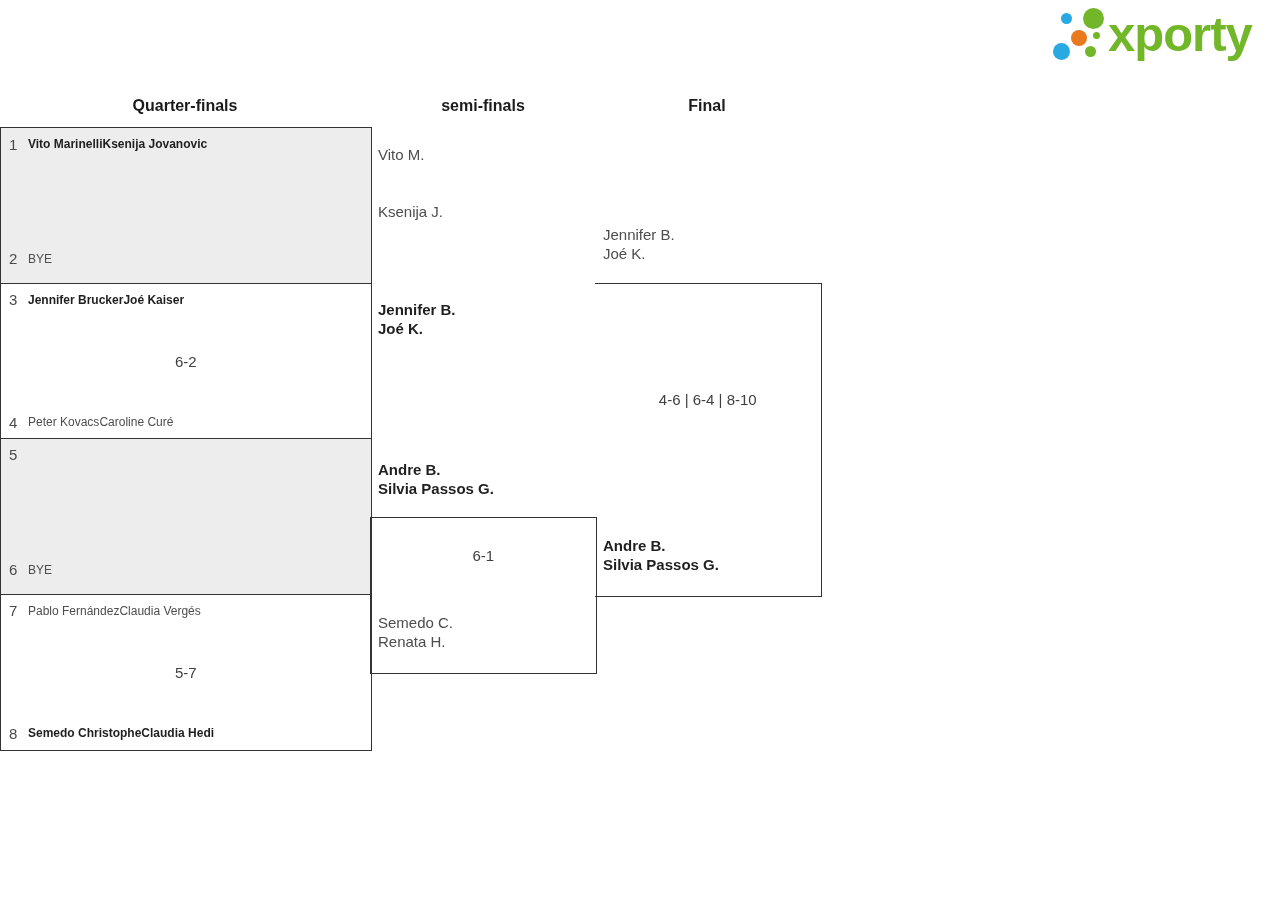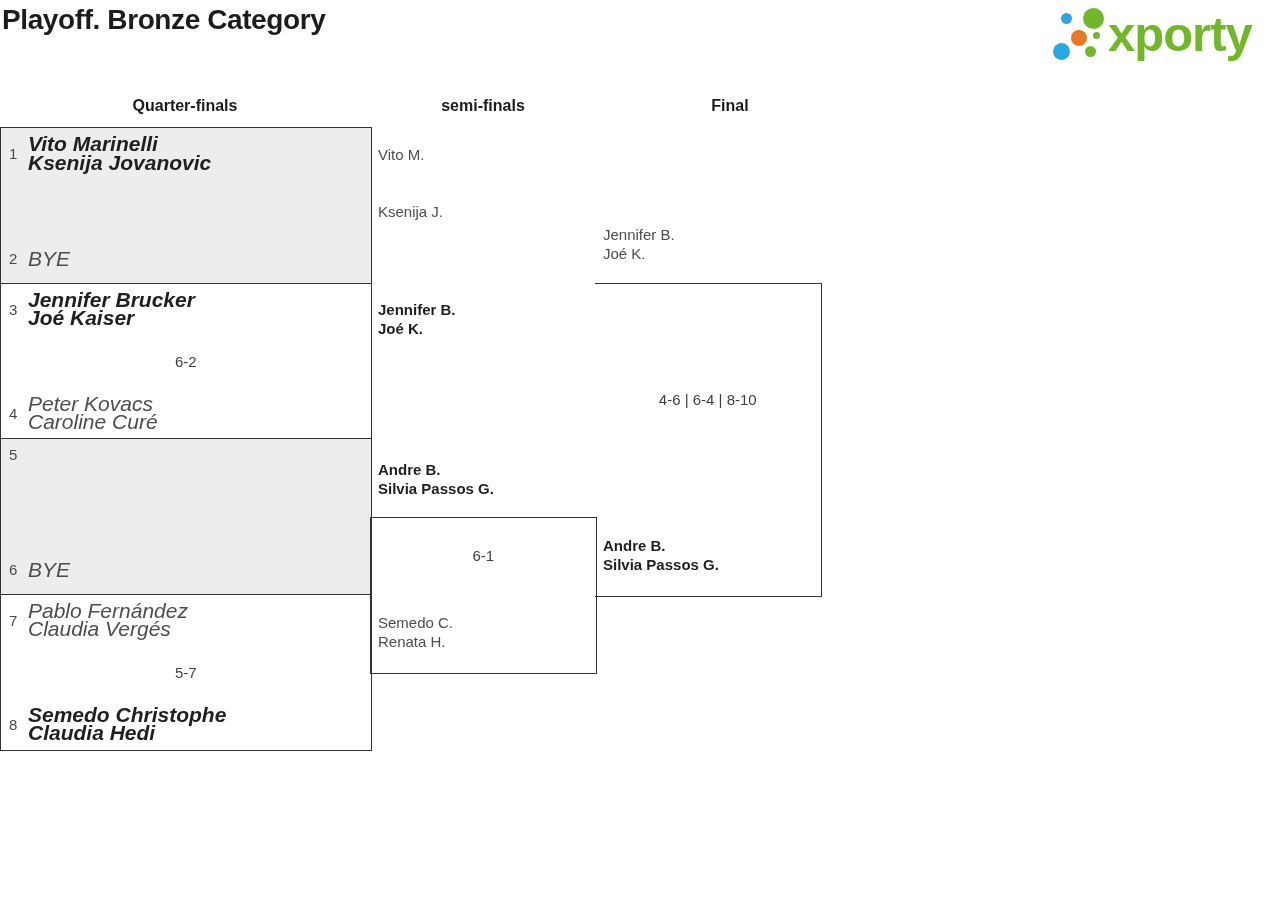--- a/index.html
+++ b/index.html
@@ -14,58 +14,57 @@
   .dot { position:absolute; border-radius:50%; }
   .dot-blue   { background:#29a9e1; }
   .dot-green  { background:#72b72a; }
   .dot-orange { background:#e8791e; }
   .wordmark { position:absolute; left:58px; top:0; font-size:49px; line-height:60px; font-weight:700; letter-spacing:-1px; color:#72b72a; }
 
   
   .round-header { position:absolute; top:97px; width:200px; text-align:center; font-size:16px; line-height:18px; font-weight:700; color:#1b1b1b; }
   .rh-qf { left:85px; }
   .rh-sf { left:383px; }
-  .rh-f  { left:630px; }
+  .rh-f  { left:607px; }
 
   
   .qf-box { position:absolute; left:0; width:371.5px; height:157px; border:1.5px solid #333; box-sizing:border-box; background:#fff; }
   .qf-box.grey { background:#ededed; }
   .qf1 { top:127px; } .qf2 { top:282.5px; } .qf3 { top:438px; } .qf4 { top:593.5px; }
 
   .sf-box { position:absolute; left:370px; width:226.5px; height:156.5px; border:1.5px solid #333; box-sizing:border-box; background:transparent; }
   .sf1 { top:205px; } .sf2 { top:517px; }
 
   .final-box { position:absolute; left:595px; top:283px; width:226.5px; height:313.5px;
                border:1.5px solid #333; border-left:none; box-sizing:border-box; background:transparent; }
 
   
   .slot { position:absolute; left:0; right:0; display:flex; align-items:center; }
   .slot-top { top:7px; }
   .slot-bottom { bottom:7px; }
   .slot-bye { bottom:15px; }
   .seed { flex:none; width:19px; margin-left:8px; font-size:15px; color:#4a4a4a; }
-  .names { display:flex; flex-direction:column; font-size:21px; line-height:18.5px; color:#4d4d4d; font-weight:400;font-style:italic; }
+  .names { display:flex; flex-direction:row; font-size:12px; line-height:18.5px; color:#4d4d4d; font-weight:400; }
   .names.winner { font-weight:700; color:#1f1f1f; }
   .nline { white-space:nowrap; }
 
   .pair-label { position:absolute; display:flex; flex-direction:column; font-size:15px; line-height:18.5px; color:#4d4d4d; font-weight:400; }
   .pair-label.winner { font-weight:700; color:#1f1f1f; }
 
   .score { position:absolute; left:0; width:100%; text-align:center; font-size:15px; color:#3f3f3f; white-space:nowrap; }
   .qf-score { top:50%; transform:translateY(-50%); }
   .sf-score { top:29px; }
   .final-score { top:107px; }
 </style>
 </head>
 <body>
 
 <div class="screen">
 
   <div class="title-block">
-    <div class="title-line">Playoff. Bronze Category</div>
   </div>
 
   <div class="logo">
     <span class="dot dot-blue" style="left:11px; top:9px;  width:11px; height:11px;"></span>
     <span class="dot dot-green" style="left:33px; top:4px;  width:21px; height:21px;"></span>
     <span class="dot dot-orange" style="left:21px; top:26px; width:16px; height:16px;"></span>
     <span class="dot dot-green" style="left:43px; top:28px; width:7px;  height:7px;"></span>
     <span class="dot dot-blue" style="left:3px;  top:39px; width:17px; height:17px;"></span>
     <span class="dot dot-green" style="left:35px; top:42px; width:11px; height:11px;"></span>
     <span class="wordmark">xporty</span>

